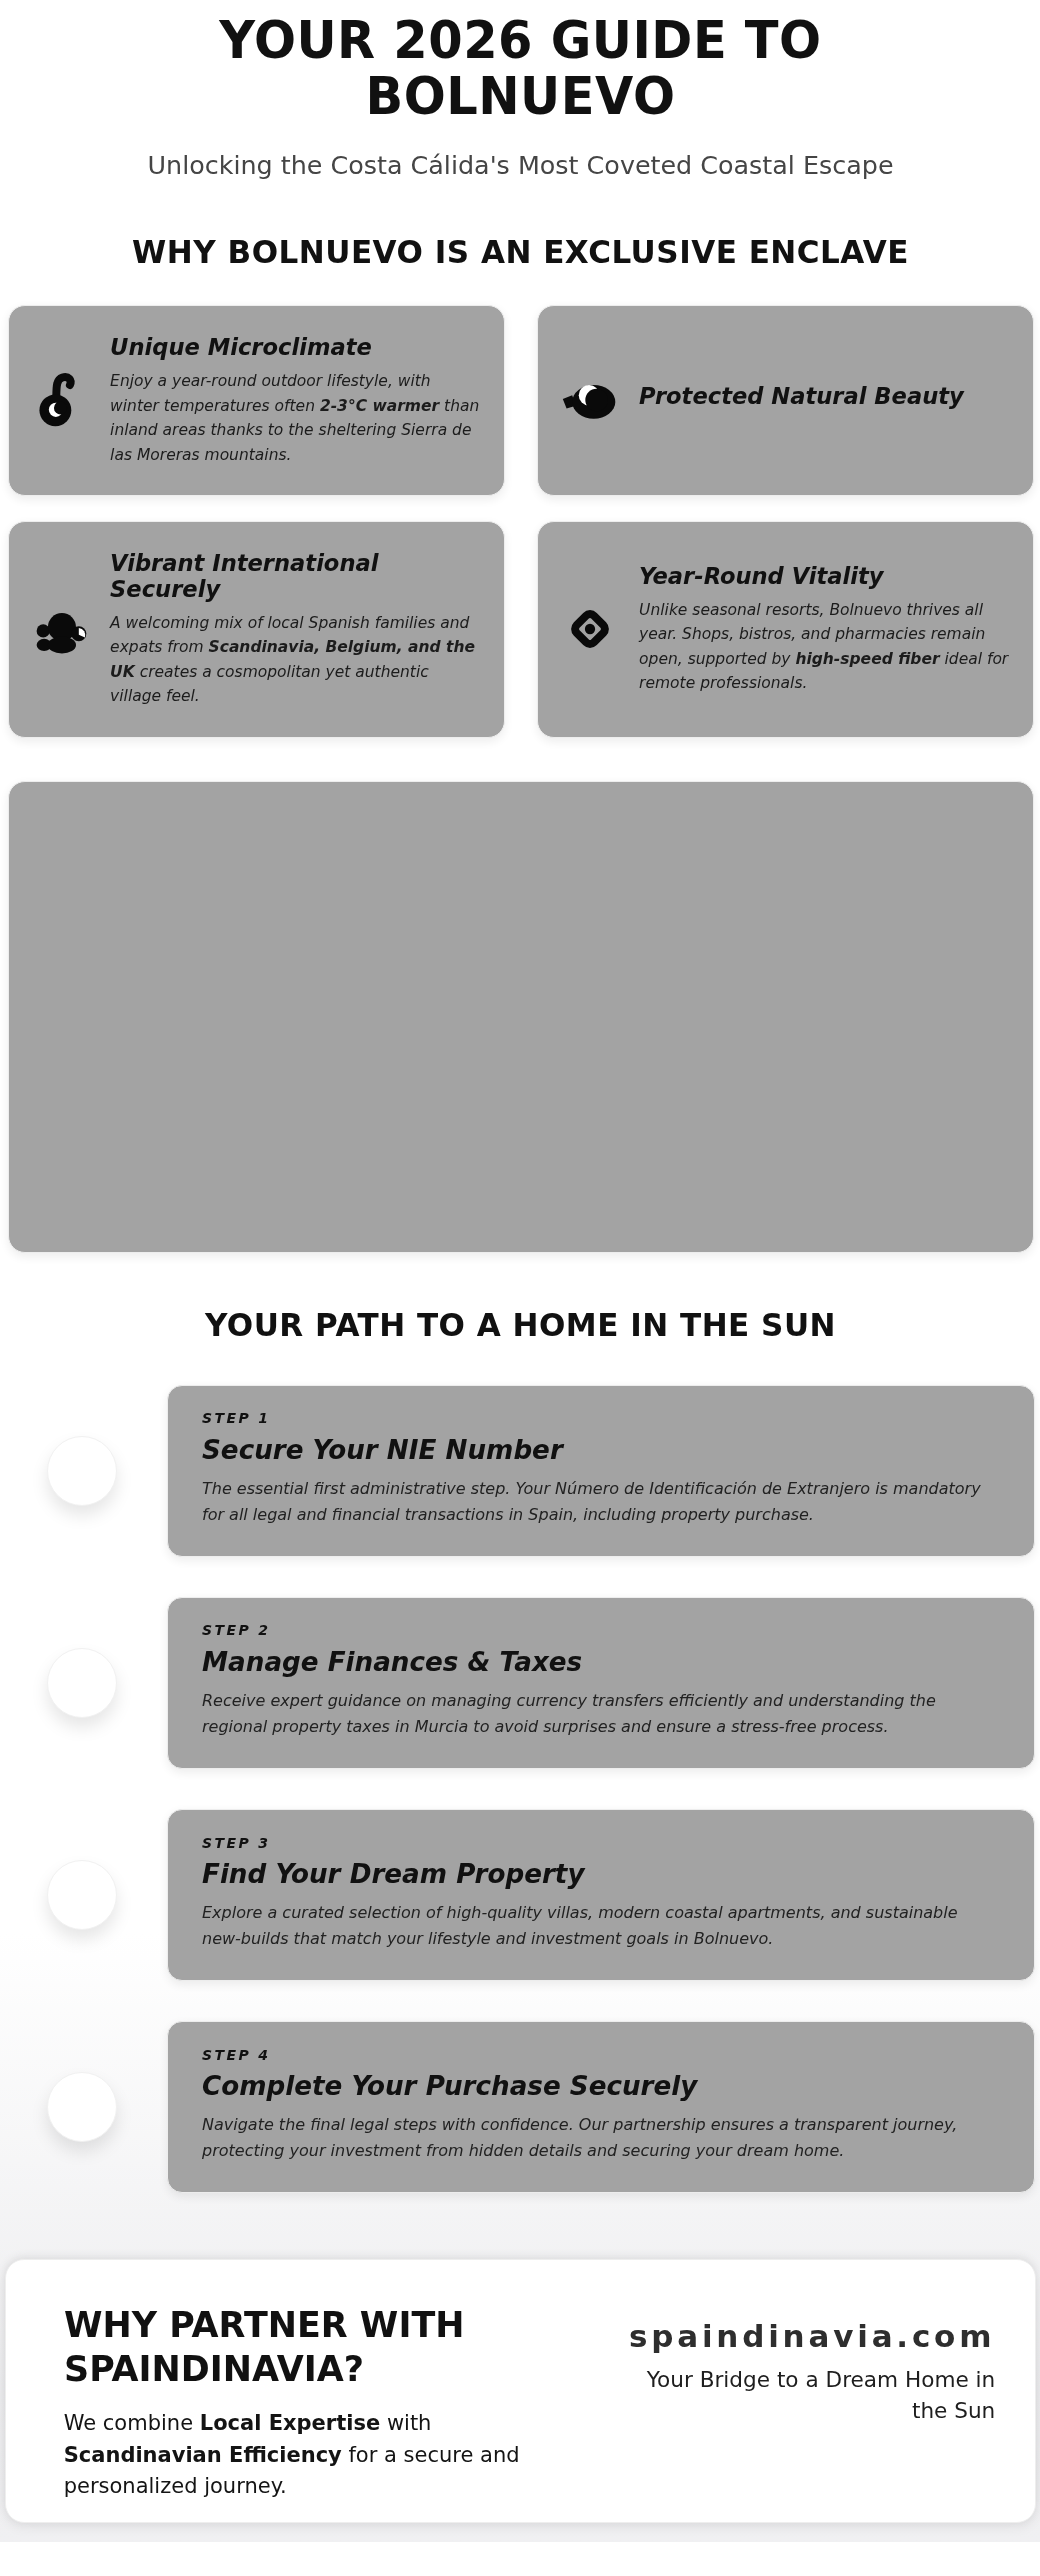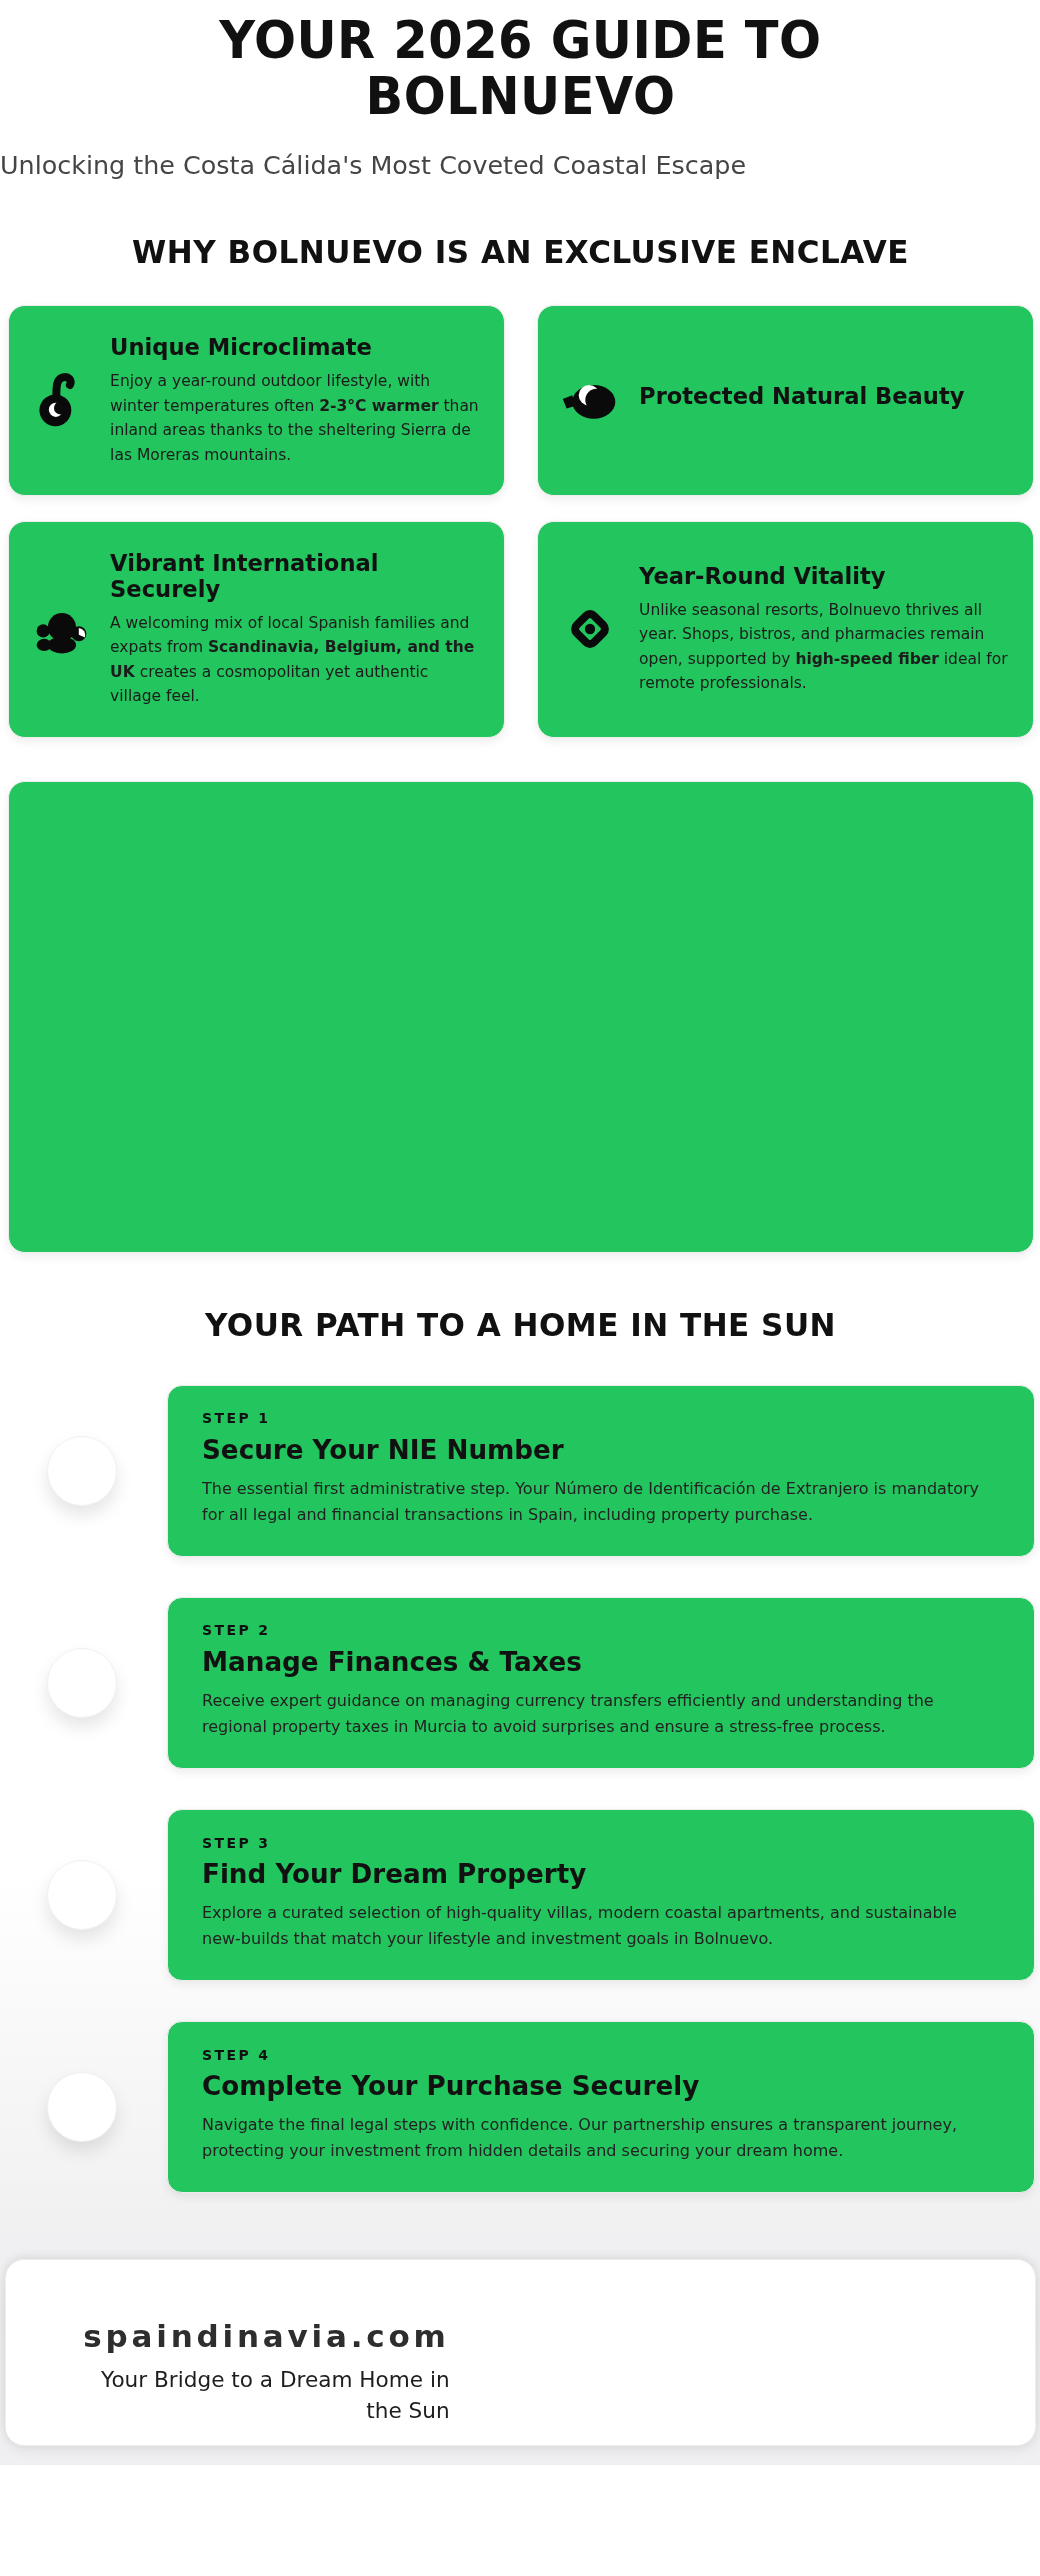--- a/index.html
+++ b/index.html
@@ -18,44 +18,46 @@
     max-width: 791px;
     text-align: center;
     font-size: 51px;
     line-height: 1.1;
     font-weight: bold;
     letter-spacing: 0.5px;
     transform: scaleX(.97);
   }
   .page-subtitle {
     margin-top: 24.5px;
+    text-align: center;
     font-size: 25.4px;
     color: #454545;
   }
   .section-heading {
     margin: 53px auto 0;
     text-align: center;
     font-size: 32px;
     font-weight: bold;
     letter-spacing: 0.5px;
     transform: scaleX(.97);
   }
 
   
   .features {
     margin: 34px 7.5px 0;
     display: grid;
     grid-template-columns: 1fr 1fr;
     gap: 24.5px 32px;
   }
   .card {
-    background: #22c55e;
+    background: #a3a3a3;
     border: 0.9px solid #ededed;
     border-radius: 17px;
     box-shadow: 0 3.8px 9.4px rgba(0,0,0,.07);
+    font-style: italic;
   }
   .feature-card {
     padding: 28px 22.6px;
     display: flex;
     align-items: center;
     gap: 19px;
   }
   .feature-icon { flex: 0 0 60px; width: 60px; height: 60px; }
   .feature-icon svg { width: 60px; height: 60px; display: block; }
   .feature-title { font-size: 22.6px; font-weight: bold; margin: 0 0 9.4px; }
@@ -266,18 +268,22 @@
     <div class="card step-card">
       <div class="step-label">STEP 4</div>
       <div class="step-title">Complete Your Purchase Securely</div>
       <div class="step-text">Navigate the final legal steps with confidence. Our partnership ensures a transparent journey, protecting your investment from hidden details and securing your dream home.</div>
     </div>
   </div>
 
 </section>
 
 <footer class="partner-footer">
+  <div class="partner-left">
+    <div class="partner-heading">WHY PARTNER WITH SPAINDINAVIA?</div>
+    <div class="partner-body"><span>We combine </span><b>Local Expertise</b><span> with </span><b>Scandinavian Efficiency</b><span> for a secure and personalized journey.</span></div>
+  </div>
   <div class="partner-right">
     <a class="brand-domain" href="#">spaindinavia.com</a>
     <div class="brand-tagline">Your Bridge to a Dream Home in the Sun</div>
   </div>
 </footer>
 
 
 </body></html>

